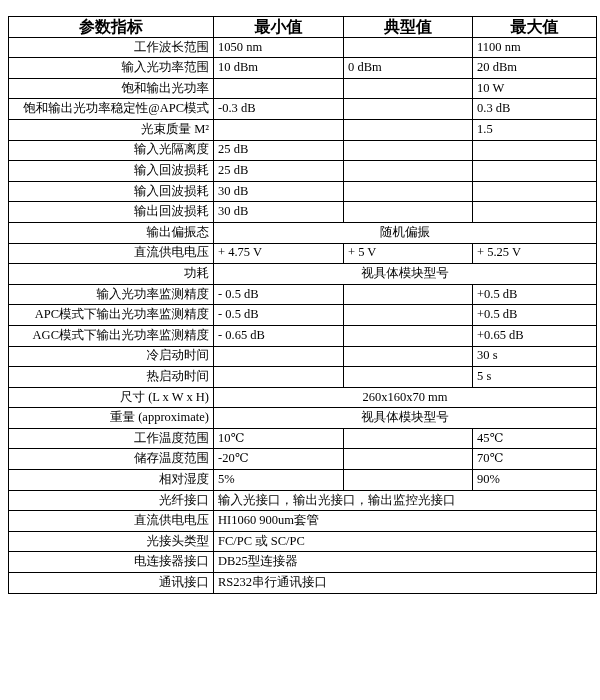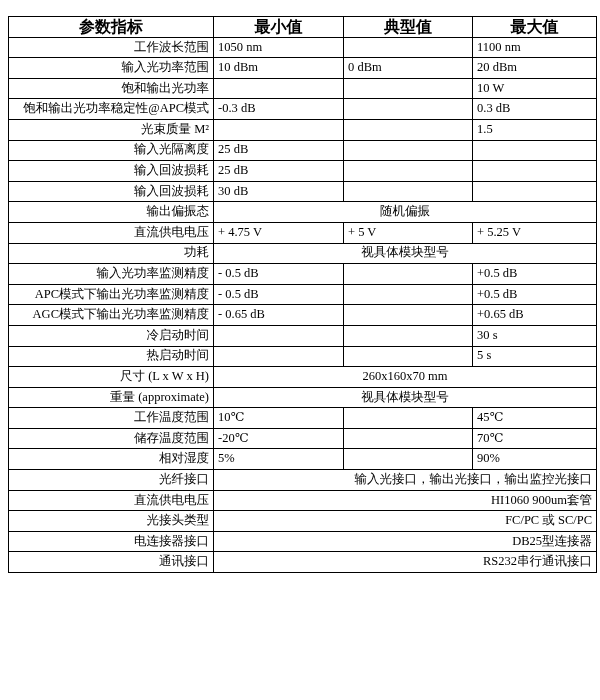--- a/index.html
+++ b/index.html
@@ -37,21 +37,21 @@
     vertical-align: middle;
   }
   table.spec th {
     font-weight: bold;
     font-size: 16px;
     text-align: center;
   }
   td.param { text-align: right; }
   td.val { }
   td.span-center { text-align: center; }
-  td.span-left { text-align: right; }
+  td.span-left { text-align: left; }
 </style>
 </head>
 <body>
 
 <div class="page">
   <table class="spec">
     <colgroup>
       <col class="c-param">
       <col class="c-min">
       <col class="c-typ">
@@ -108,20 +108,26 @@
           <td class="val"></td>
           <td class="val"></td>
         </tr>
         <tr>
           <td class="param">输入回波损耗</td>
           <td class="val">30 dB</td>
           <td class="val"></td>
           <td class="val"></td>
         </tr>
         <tr>
+          <td class="param">输出回波损耗</td>
+          <td class="val">30 dB</td>
+          <td class="val"></td>
+          <td class="val"></td>
+        </tr>
+        <tr>
           <td class="param">输出偏振态</td>
           <td colspan="3" class="span-center">随机偏振</td>
         </tr>
         <tr>
           <td class="param">直流供电电压</td>
           <td class="val">+ 4.75 V</td>
           <td class="val">+ 5 V</td>
           <td class="val">+ 5.25 V</td>
         </tr>
         <tr>

